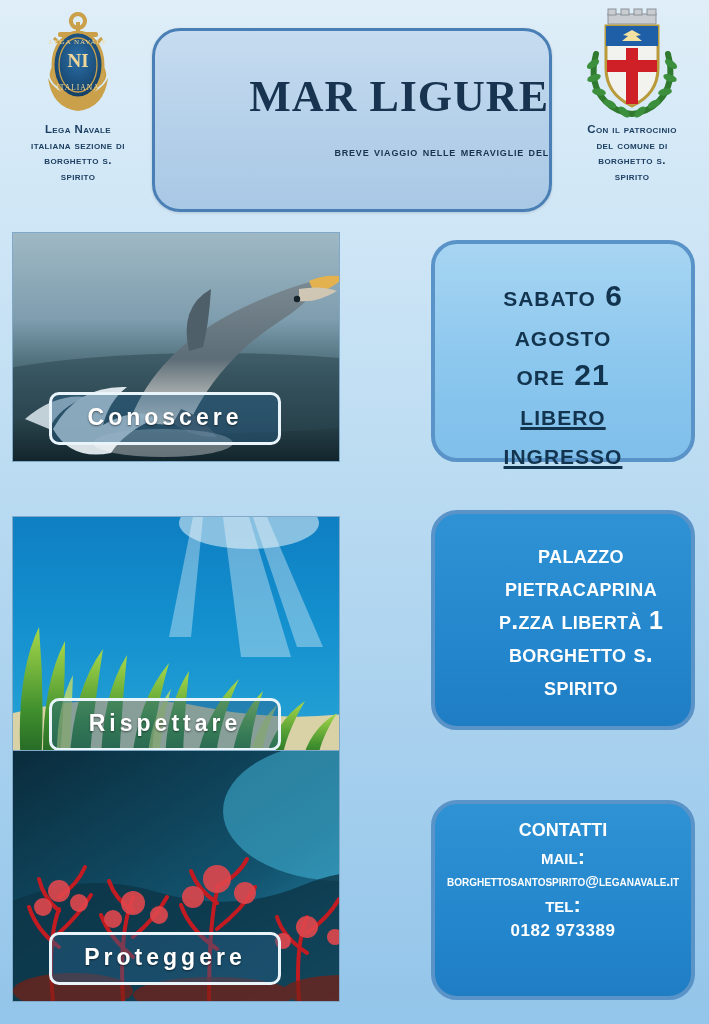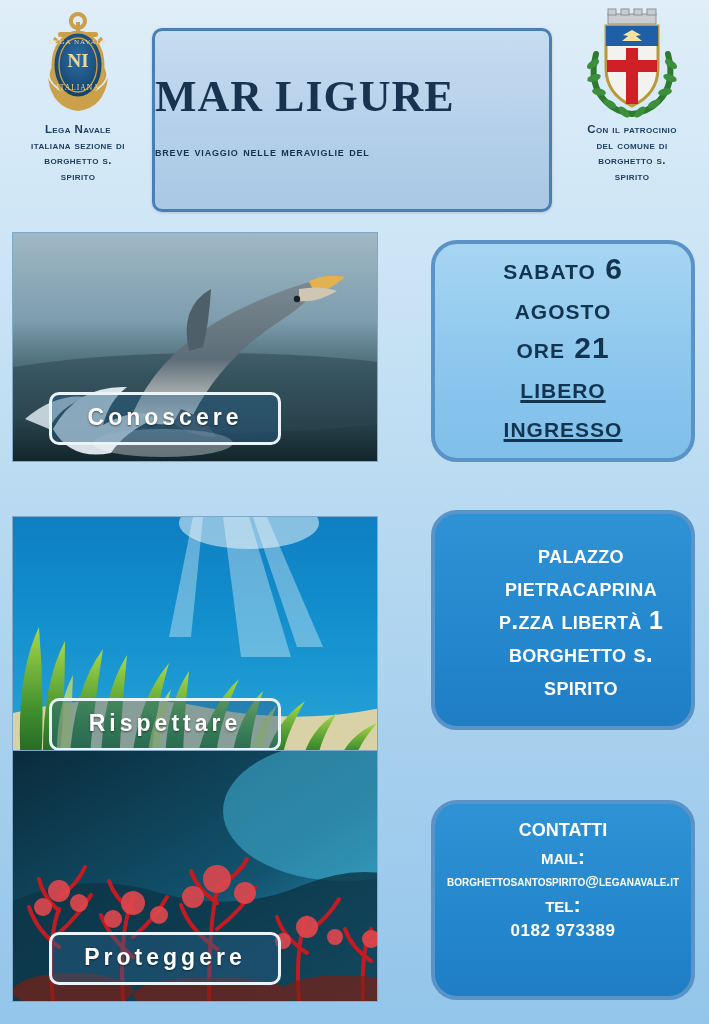--- a/index.html
+++ b/index.html
@@ -65,25 +65,25 @@
     position: relative;
   }
 
   .title-box {
     position: absolute;
     left: 152px;
     top: 28px;
     width: 400px;
     height: 184px;
     border: 3px solid #4a7fb5;
-    border-radius: 10px;
+    border-radius: 28px;
     background: linear-gradient(180deg, #c6dcf0 0%, #b3cfe9 60%, #a9c8e5 100%);
     box-shadow: 0 1px 3px rgba(0,0,0,0.15);
     box-sizing: border-box;
-    text-align: left;
+    text-align: right;
   }
   .title-main {
     font-family: "Liberation Serif", serif;
     font-weight: bold;
     font-size: 44px;
     color: #17334f;
     letter-spacing: 1px;
     margin-top: 44px;
     line-height: 1;
   }
@@ -98,21 +98,21 @@
     text-transform: lowercase;
   }
 
   
   .content {
     position: relative;
     width: 709px;
   }
   .photo {
     position: absolute;
-    width: 366px;
+    width: 328px;
     left: 12px;
     border: 1px solid #7fa8c9;
     box-sizing: border-box;
     overflow: hidden;
   }
   .photo-1 { top: 0px;   height: 230px; }
   .photo-2 { top: 248px; height: 252px; margin-top: 36px; }
   .photo-3 { top: 518px; height: 252px; }
 
   .ribbon {
@@ -141,21 +141,21 @@
     border: 4px solid #5a93c8;
     border-radius: 26px;
     box-sizing: border-box;
     text-align: center;
     color: #13344f;
   }
   .panel-date {
     top: 8px;
     height: 222px;
     background: linear-gradient(180deg, #a7d5f2 0%, #8cc7ee 55%, #7fbfea 100%);
-    padding-top: 5px;
+    padding-top: 32px;
   }
   .panel-date .line {
     font-size: 30px;
     font-weight: bold;
     letter-spacing: 1px;
     line-height: 1.32;
     font-variant: small-caps;
     text-transform: lowercase;
   }
   .panel-date .line.underline {

